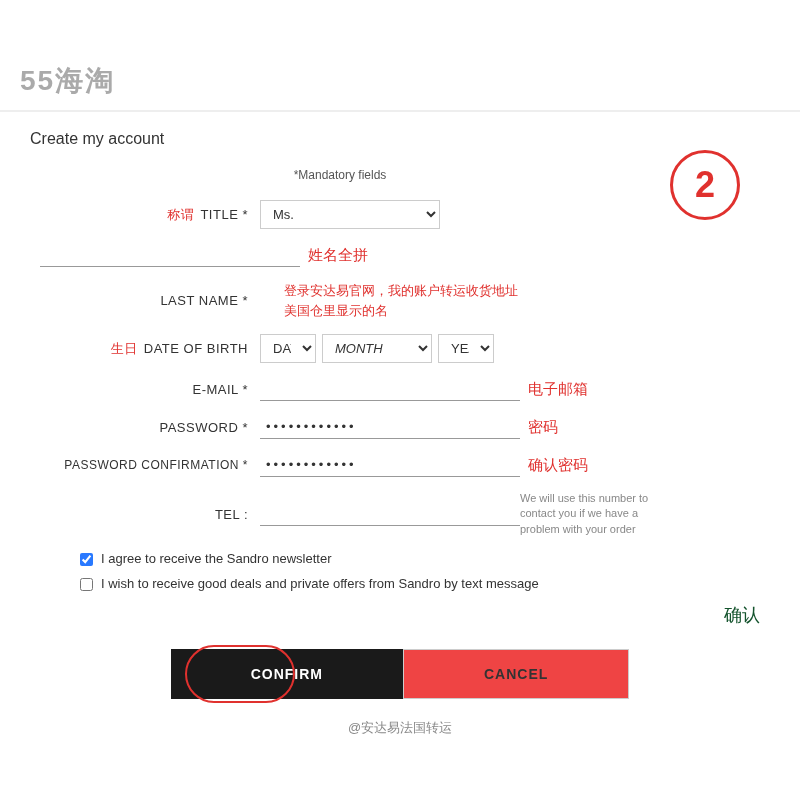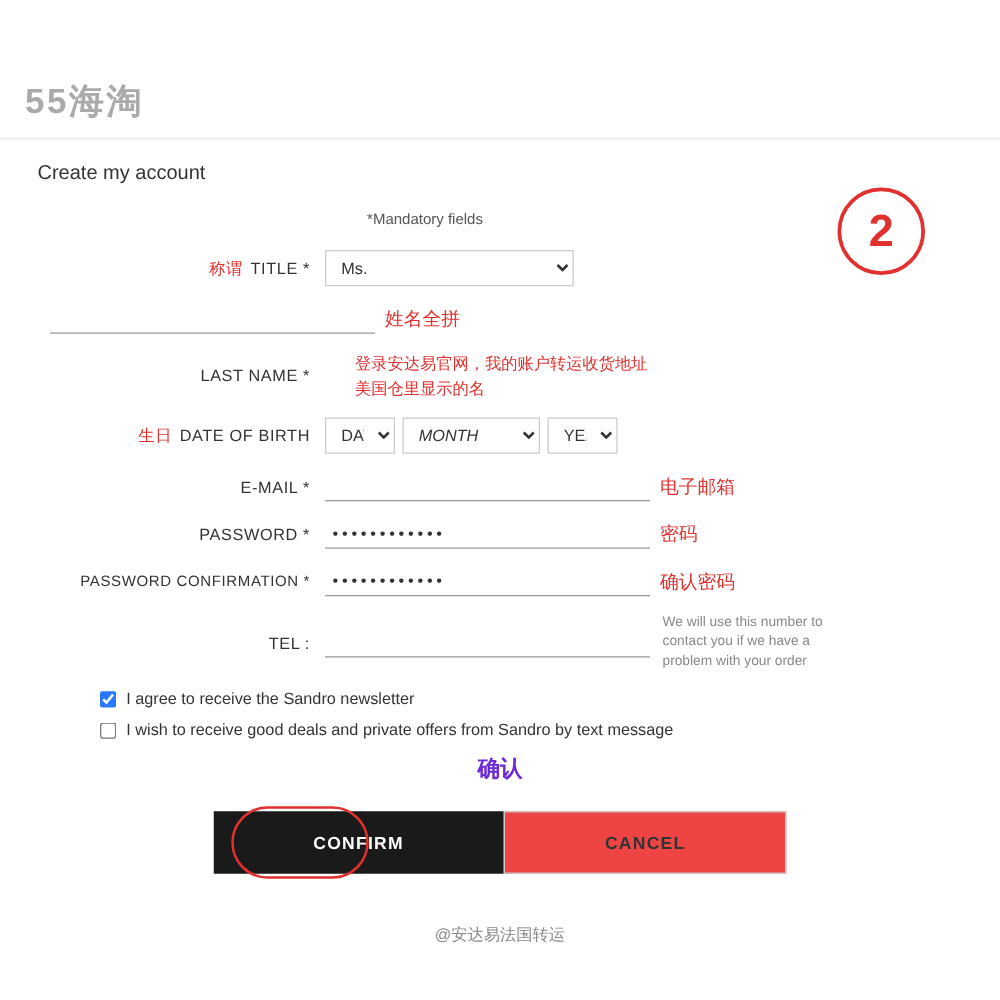--- a/index.html
+++ b/index.html
@@ -88,21 +88,21 @@
       border: 1px solid #ccc;
       outline: none;
       font-size: 13px;
       padding: 5px 8px;
       color: #333;
       background: #fff;
       cursor: pointer;
     }
 
     .select-title {
-      width: 199px;
+      width: 180px;
     }
 
     .dob-row {
       display: flex;
       align-items: center;
       gap: 6px;
     }
 
     .select-dob {
       width: 56px;
@@ -130,21 +130,20 @@
       justify-content: center;
       color: #e0312e;
       font-size: 36px;
       font-weight: bold;
     }
 
     
     .tel-helper {
       font-size: 11px;
       color: #888;
-      margin-left: 10px;
       max-width: 160px;
       line-height: 1.4;
     }
 
     
     .checkbox-row {
       display: flex;
       align-items: flex-start;
       margin: 10px 0 8px 40px;
       gap: 8px;
@@ -198,33 +197,31 @@
       transform: translate(-215px, -50%);
       width: 110px;
       height: 58px;
       border: 2.5px solid #e0312e;
       border-radius: 30px;
       pointer-events: none;
     }
 
     
     .confirm-annotation {
-      color: #6d28d9;
+      color: #14532d;
       font-size: 18px;
-      text-align: center;
+      text-align: right;
       margin-bottom: 4px;
-      font-weight: bold;
     }
 
     
     .footer {
       text-align: center;
       font-size: 13px;
       color: #888;
-      margin-top: 20px;
       padding-bottom: 14px;
     }
 
     
     .divider {
       border: none;
       border-top: 1px solid #eee;
       margin: 0 0 0 0;
     }
 

